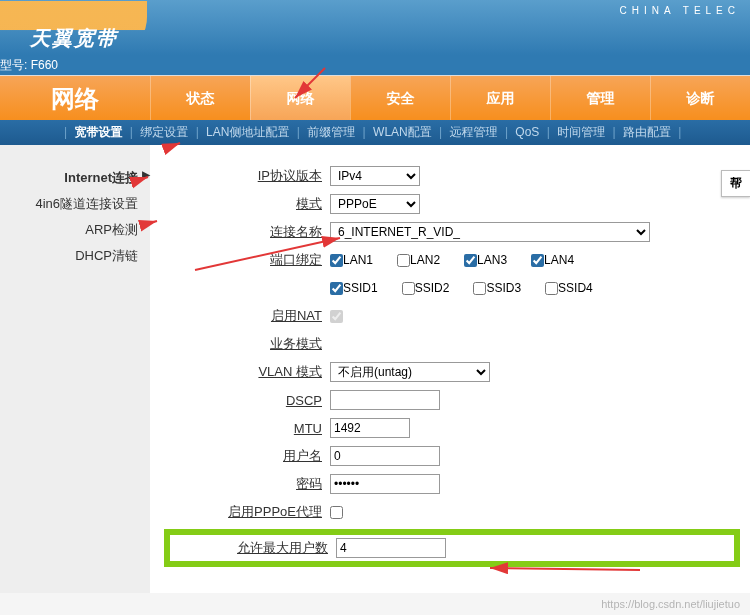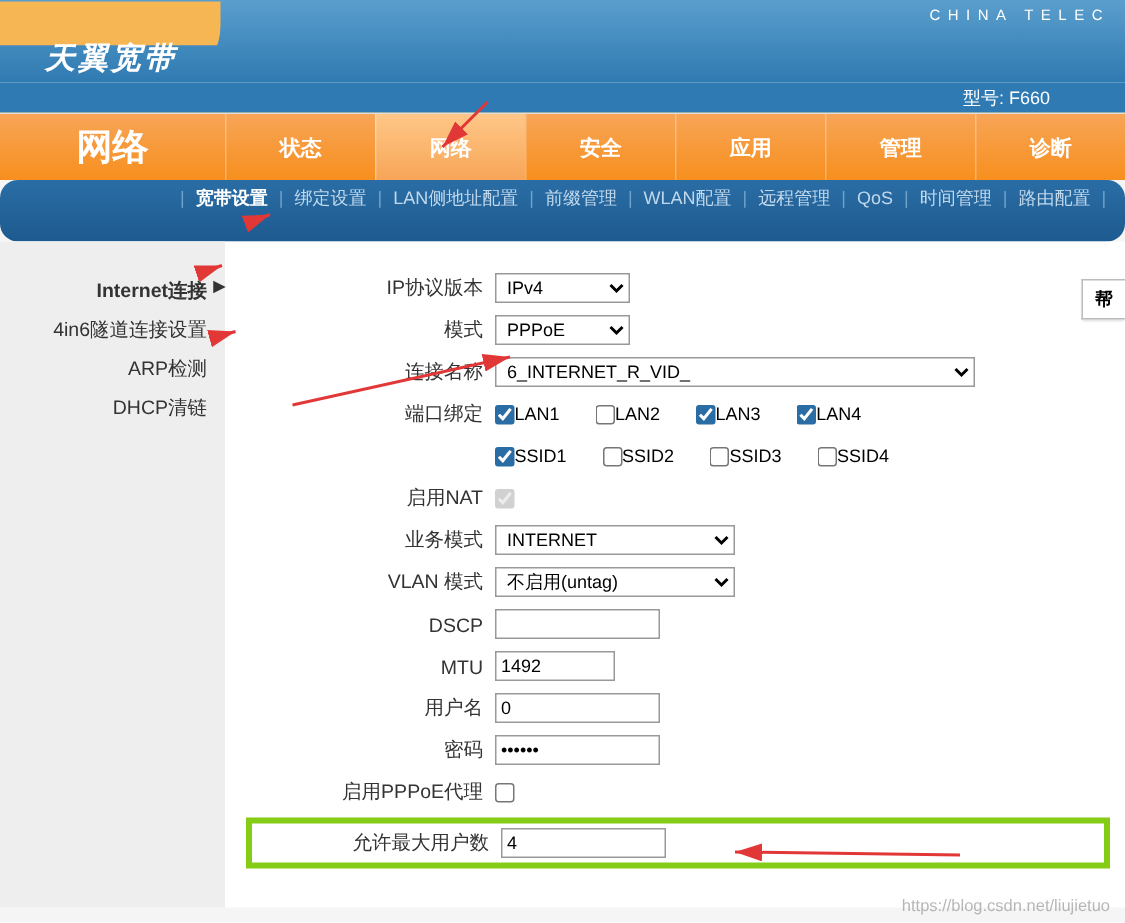--- a/index.html
+++ b/index.html
@@ -53,30 +53,30 @@
       font-size: 10px;
       letter-spacing: 5px;
       font-style: normal;
       font-weight: normal;
       text-align: right;
     }
     
     .model-row {
       height: 20px;
       background: #2f7ab2;
-      text-align: right;
+      text-align: left;
       color: #fff;
       font-size: 12px;
       padding-right: 50px;
       line-height: 20px;
     }
     
     .main-tabs {
       height: 45px;
-      background: #14532d;
+      background: #fdba74;
       display: flex;
       border-top: 1px solid #ddd;
     }
     .main-tab-title {
       width: 150px;
       background: linear-gradient(to bottom, #f7a557 0%, #f78f1e 100%);
       color: #fff;
       font-size: 24px;
       font-weight: bold;
       text-align: center;
@@ -91,27 +91,26 @@
       border-left: 1px solid rgba(255,255,255,0.3);
       font-size: 14px;
       font-weight: bold;
       cursor: pointer;
     }
     .main-tab.highlight {
       background: linear-gradient(to bottom, #ffc788 0%, #f7a557 100%);
     }
     
     .sub-tabs {
-      height: 41px;
+      height: 25px;
       line-height: 25px;
-      padding-left: 120px;
+      padding-left: 64px;
       background: linear-gradient(to bottom, #2a6da5 0%, #1d5a8f 100%);
       color: #c0d8ec;
       font-size: 12px;
-      border-radius: 12px;
     }
     .sub-tab {
       display: inline-block;
       padding: 0 4px;
       cursor: pointer;
     }
     .sub-tab.active { color: #fff; font-weight: bold; }
     .sub-sep { color: #6fa3cb; }
     
     .body-wrap {
@@ -152,20 +151,21 @@
       align-items: center;
       margin-bottom: 6px;
       min-height: 22px;
     }
     .form-label {
       width: 160px;
       text-align: right;
       padding-right: 8px;
       font-size: 13px;
       color: #333;
+      text-decoration: underline;
     }
     .form-ctl {
       flex: 1;
       display: flex;
       align-items: center;
       gap: 6px;
     }
     select, input[type="text"], input[type="password"] {
       font-size: 12px;
       padding: 1px 3px;
@@ -174,21 +174,21 @@
       height: 20px;
     }
     .sel-sm { width: 90px; }
     .sel-wide { width: 320px; }
     .sel-mid { width: 160px; }
     .inp-sm { width: 110px; }
     .inp-mid { width: 80px; }
     .cb-wrap { display: inline-flex; align-items: center; margin-right: 18px; font-size: 12px; }
     .cb-wrap input { accent-color: #2a6da5; }
     .hl-red {
-      border: 4px solid #84cc16;
+      border: 6px solid #84cc16;
       padding: 3px 6px;
       margin-left: -6px;
       justify-content: space-between;
     }
     .help-tab {
       position: absolute;
       right: 0; top: 25px;
       background: #fff;
       border: 1px solid #bbb;
       border-right: none;
@@ -342,23 +342,20 @@
 
     <div class="form-row">
       <div class="form-label">启用NAT</div>
       <div class="form-ctl">
           <input type="checkbox" checked="" disabled="" style="">
         </div>
     </div>
 
     <div class="form-row">
       <div class="form-label">业务模式</div>
-      <div class="form-ctl">
-          <select class="sel-mid"><option>INTERNET</option></select>
-        </div>
     </div>
 
     <div class="form-row">
       <div class="form-label">VLAN 模式</div>
       <div class="form-ctl">
           <select class="sel-mid"><option>不启用(untag)</option></select>
         </div>
     </div>
 
 

